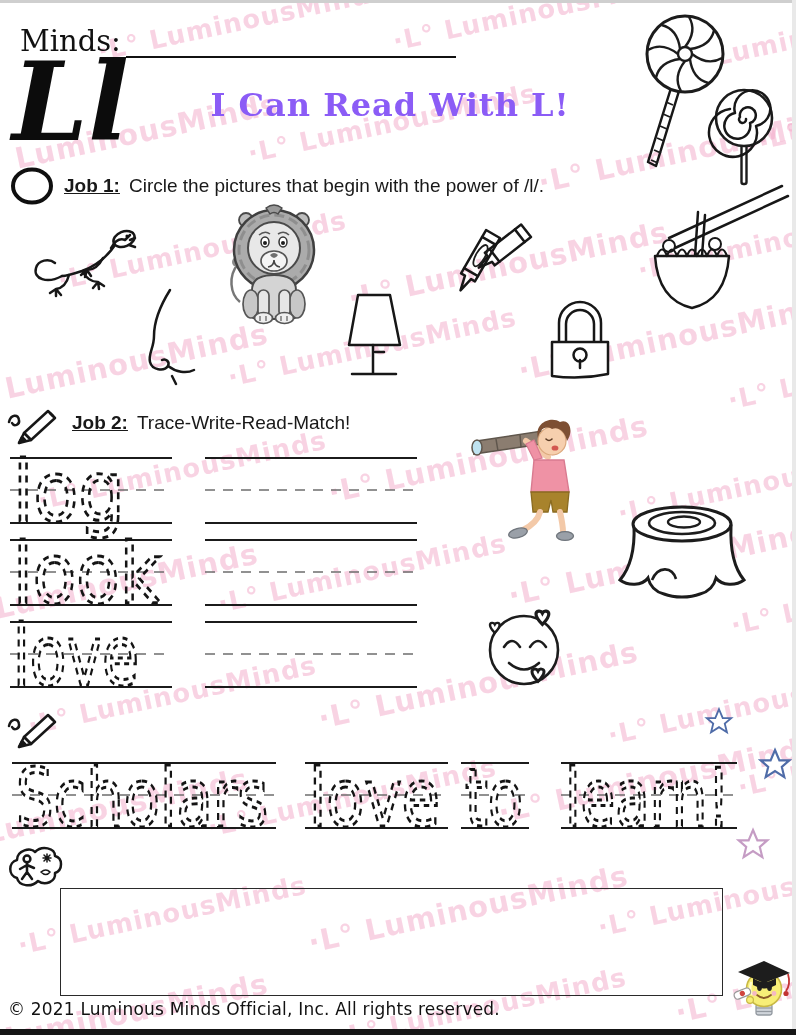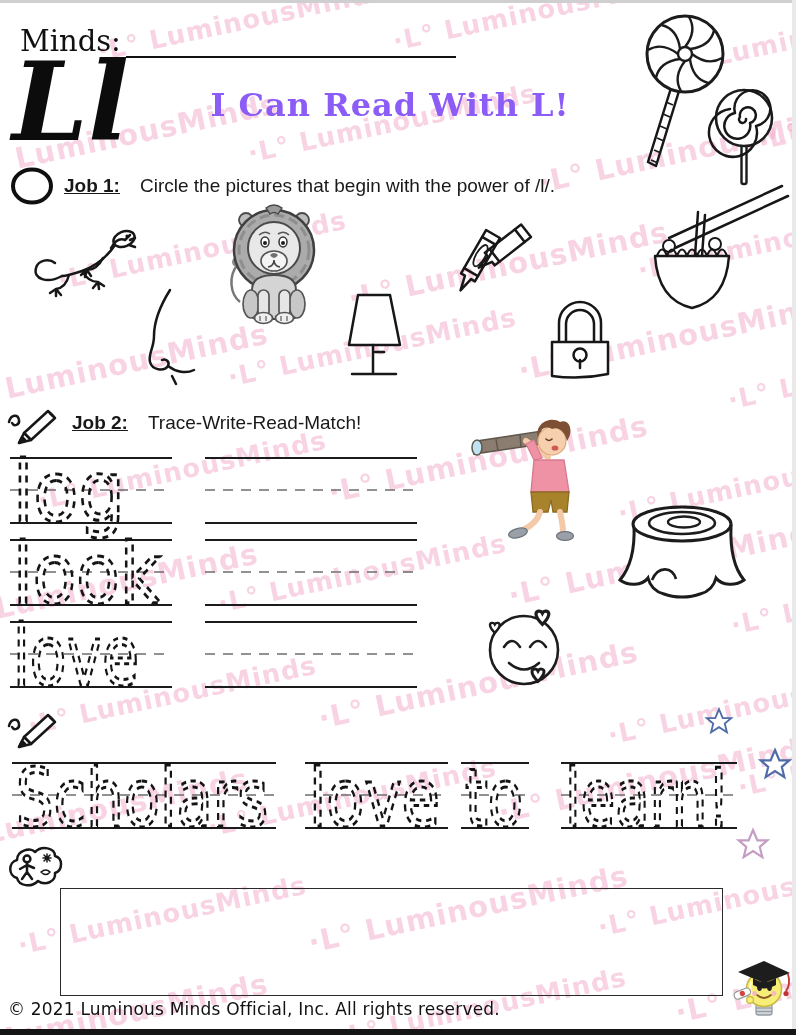--- a/index.html
+++ b/index.html
@@ -11,21 +11,21 @@
       opacity:.5;white-space:nowrap;transform:rotate(-12deg);letter-spacing:1px;pointer-events:none;}
   
   .name-label{left:20px;top:24px;font-family:"DejaVu Serif",serif;font-size:29px;color:#111;}
   .name-line{left:126px;top:56px;width:330px;border-bottom:2px solid #111;height:0;}
   .letter-pair{left:12px;top:48px;font-family:"DejaVu Serif",serif;font-weight:bold;
                font-size:108px;line-height:1;color:#0c0c0c;font-style:italic;}
   .title{left:170px;top:86px;width:440px;text-align:center;font-family:"DejaVu Serif",serif;
          font-weight:bold;font-size:32px;letter-spacing:1px;color:#8b5cf6;}
   
   .job-line{position:absolute;font-size:19px;color:#191919;white-space:nowrap;}
-  .job-label{font-weight:bold;text-decoration:underline;margin-right:20px;}
+  .job-label{font-weight:bold;text-decoration:underline;margin-right:9px;}
   
   svg{position:absolute;overflow:visible;}
   .ln{stroke:#171717;stroke-width:2.5;fill:none;stroke-linecap:round;stroke-linejoin:round;}
   .lsolid{stroke:#1b1b1b;stroke-width:2.2;}
   .ldash{stroke:#6d6d6d;stroke-width:1.5;stroke-dasharray:10 8;}
   .trace-text{font-family:"DejaVu Sans",sans-serif;fill:none;stroke:#141414;
               stroke-width:3;stroke-dasharray:7 6;}
   
   .draw-box{left:60px;top:888px;width:661px;height:106px;border:1.7px solid #2a2a2a;background:transparent;}
   .footer-text{left:8px;top:999px;font-family:"DejaVu Sans",sans-serif;font-weight:normal;

